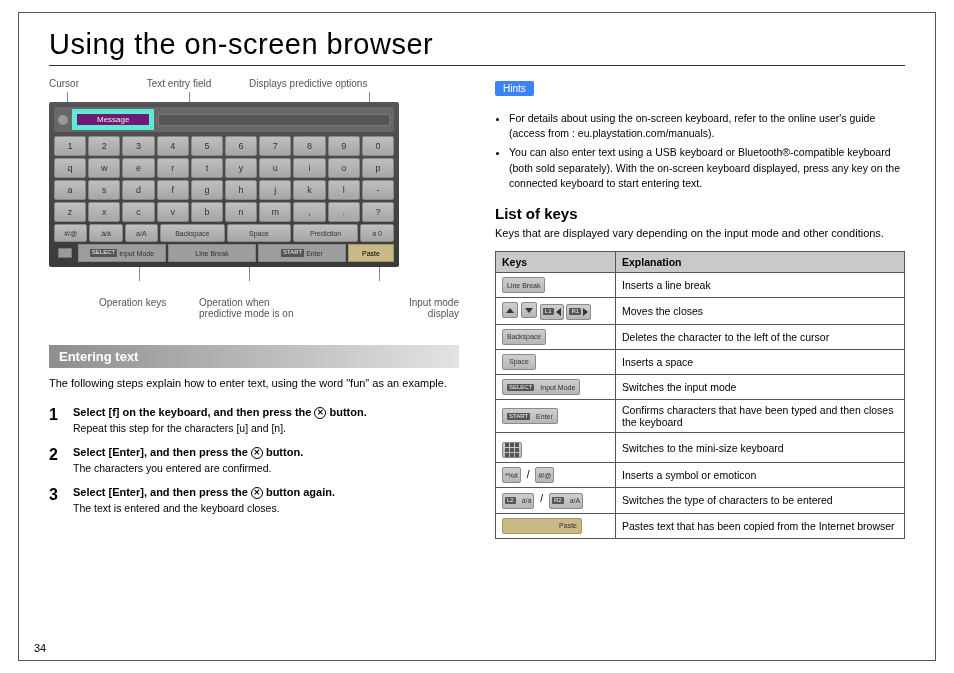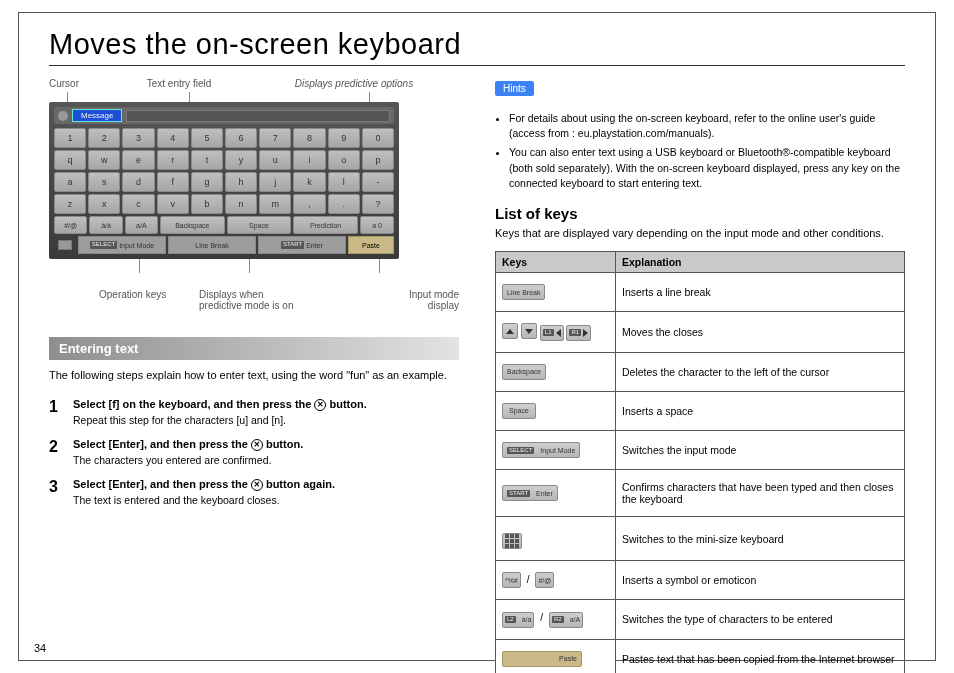--- a/index.html
+++ b/index.html
@@ -43,21 +43,21 @@
     border-radius: 2px;
     width: 350px;
   }
   .msg-bar {
     display: flex; align-items: center; gap: 4px;
     background: #686868; border-radius: 2px;
     padding: 2px 4px; margin-bottom: 4px;
     font-size: 8px; color: #ddd;
   }
   .msg-icon { width: 10px; height: 10px; background:#999; border-radius:50%; display:inline-block;}
-  .msg-label { background:#1d4ed8; color:#eee; padding:1px 8px; font-size:8px; border:1px solid #5eead4;}
+  .msg-label { background:#701a75; color:#eee; padding:1px 20px; font-size:8px; border:5px solid #5eead4;}
   .msg-field { flex:1; height:12px; background:#555; border:1px solid #777; }
 
   .key-grid { display: grid; grid-template-columns: repeat(10, 1fr); gap: 2px; }
   .key {
     background: linear-gradient(#bfbfbf,#a6a6a6);
     border: 1px solid #8a8a8a;
     border-radius: 2px;
     height: 20px;
     font-size: 9px;
     color:#333;
@@ -107,21 +107,21 @@
     font-size:10px; padding:2px 8px; border-radius:2px; margin-bottom:4px;
   }
   ul.hints { margin:11px 0 14px 0; padding-left:14px; font-size:10.5px; line-height:1.45;}
   ul.hints li { margin-bottom:4px; }
 
   .subhead { font-size:15px; font-weight:bold; margin: 4px 0 4px 0;}
   .list-intro { font-size:11px; margin:0 0 10px 0; line-height:1.4;}
 
   table.keys { border-collapse: collapse; width:100%; font-size:10.5px;border-radius:25px; }
   table.keys th { background:#c9c9c9; text-align:left; padding:4px 6px; border:1px solid #555; font-size:10.5px;}
-  table.keys td { border:1px solid #555; padding:11px 6px; vertical-align:middle;}
+  table.keys td { border:1px solid #555; padding:4px 6px; vertical-align:middle;}
   table.keys td.kcell { width:120px; background:#fff; }
 
   .kchip {
     display:inline-flex; align-items:center; justify-content:center;
     background: linear-gradient(#cfcfcf,#b6b6b6);
     border:1px solid #8a8a8a; border-radius:2px;
     min-width:34px; height:16px; font-size:7px; color:#333; padding:0 4px;
     gap:2px;
   }
   .kchip.sm { min-width:16px; padding:0 2px;}
@@ -138,31 +138,31 @@
   .minigrid span{ background:#555; }
   .slashsep { display:inline-block; padding:0 3px; font-size:10px;}
   .tag { font-size:6px; background:#555; color:#eee; padding:0 2px; border-radius:1px; line-height:1.2;}
 
   .page-num { position:absolute; left:15px; bottom:6px; font-size:11px; }
 </style>
 </head>
 <body>
 
 <div class="page-border">
-  <h1 class="page-title">Moves the on-screen keyboard</h1>
+  <h1 class="page-title">Using the on-screen browser</h1>
   <hr class="title-rule">
 
   <div class="cols">
 
     <div class="col">
 
       <div class="callout-row">
         <span style="width:60px;">Cursor</span>
         <span style="width:140px; text-align:center;">Text entry field</span>
-        <span style="flex:1; text-align:center;font-style:italic;">Displays predictive options</span>
+        <span style="flex:1; text-align:left;">Displays predictive options</span>
       </div>
       <div class="callout-lines-top">
         <div class="v" style="left:18px;"></div>
         <div class="v" style="left:140px;"></div>
         <div class="v" style="left:320px;"></div>
       </div>
 
       <div class="kbd-wrap">
         <div class="msg-bar">
           <span class="msg-icon"></span>
@@ -239,21 +239,21 @@
         </div>
       </div>
 
       <div class="callout-lines-bot">
         <div class="v" style="left:90px;"></div>
         <div class="v" style="left:200px;"></div>
         <div class="v" style="left:330px;"></div>
       </div>
       <div class="callout-row-bot">
         <span style="width:150px; padding-left:50px;">Operation keys</span>
-        <span style="width:130px; white-space:pre-line;">Displays when
+        <span style="width:130px; white-space:pre-line;">Operation when
 predictive mode is on</span>
         <span style="flex:1; text-align:right; white-space:pre-line;">Input mode
 display</span>
       </div>
 
       <div class="section-bar">Entering text</div>
       <p class="body-text">The following steps explain how to enter text, using the word "fun" as an example.</p>
 
       <div class="step">
         <div class="step-num">1</div>

